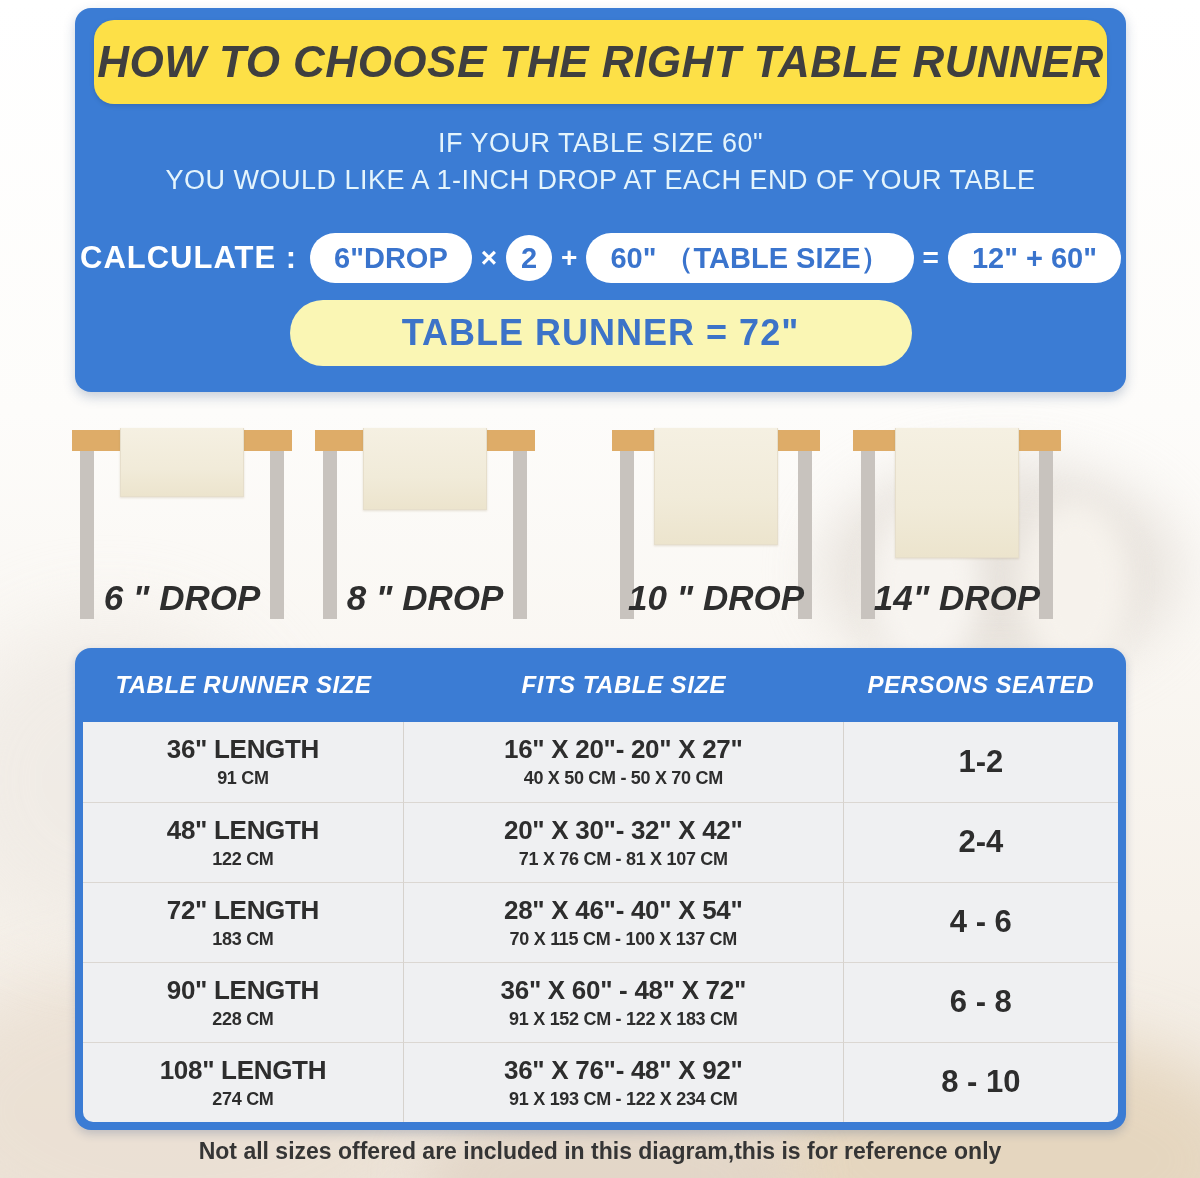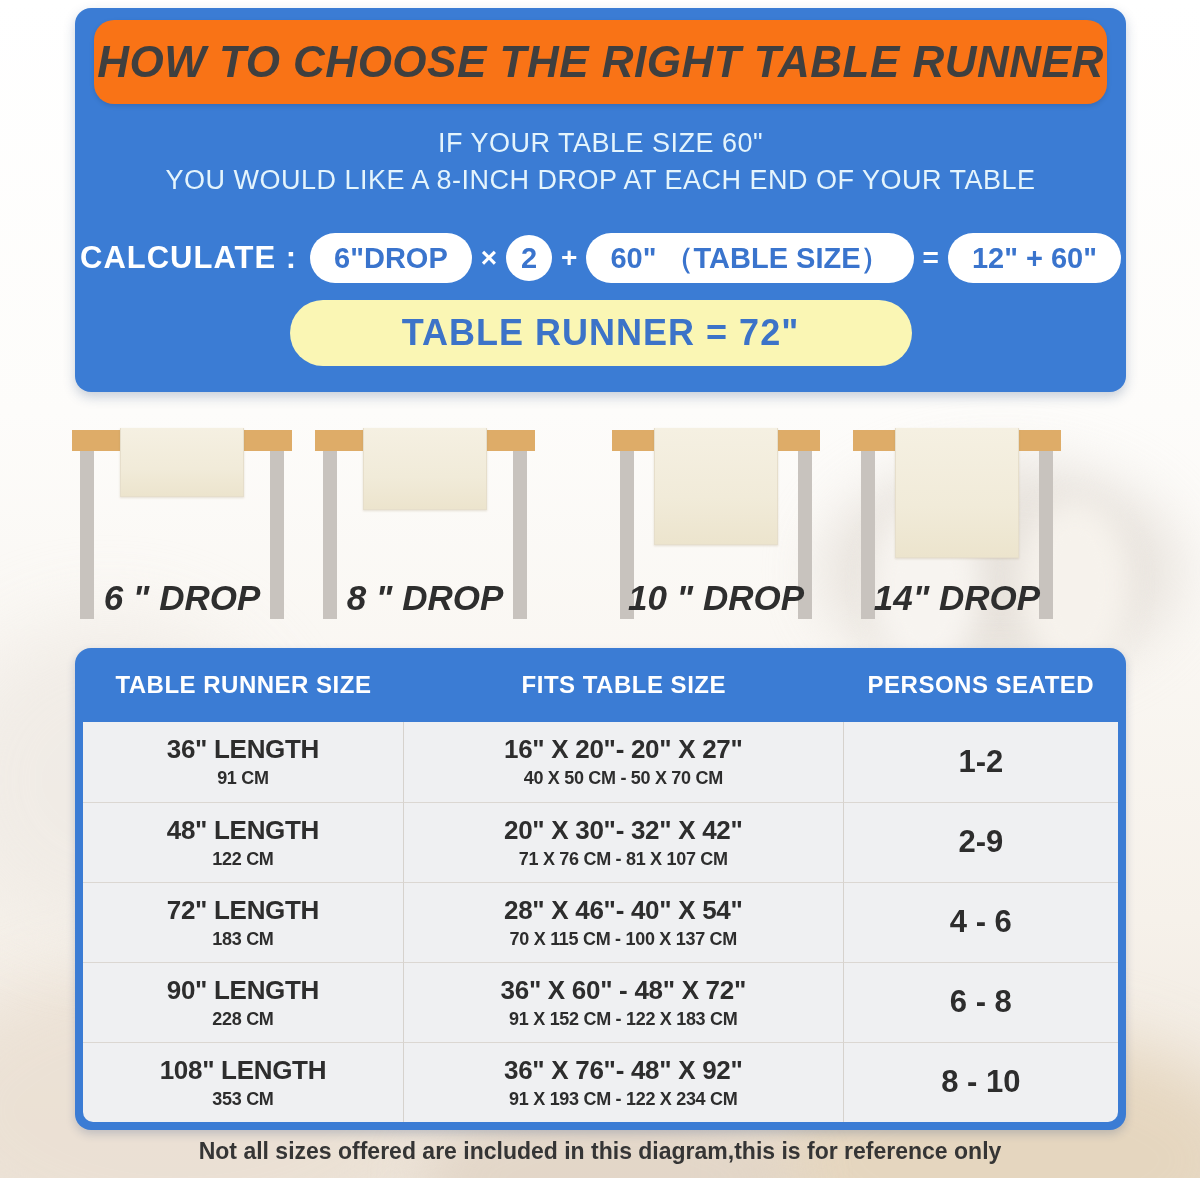--- a/index.html
+++ b/index.html
@@ -22,21 +22,21 @@
   .bg .s7 { left:-60px; top:620px; width:340px; height:320px; background:#efeae4; filter:blur(40px); opacity:.8; }
 
   
   .top-panel {
     position:absolute; left:75px; top:8px; width:1051px; height:384px;
     background:#3b7cd4; border-radius:16px; z-index:2;
     box-shadow:0 5px 12px rgba(40,70,120,.25);
   }
   .title-bar {
     position:absolute; left:19px; right:19px; top:12px; height:84px;
-    background:#f97316; border-radius:20px;
+    background:#fde047; border-radius:20px;
     display:flex; align-items:center; justify-content:center;
     box-shadow:0 2px 5px rgba(0,0,0,.12);
   }
   .title-bar span {
     font-style:italic; font-weight:900; font-size:44px; letter-spacing:.5px;
     color:#3f3f3f; white-space:nowrap;
   }
   .subtitle { position:absolute; left:0; right:0; text-align:center;
     color:#e4f4fc; font-size:27px; letter-spacing:.5px; white-space:nowrap; }
   .subtitle.line1 { top:120px; }
@@ -85,20 +85,21 @@
   
   .bottom-panel {
     position:absolute; left:75px; top:648px; width:1051px; height:482px;
     background:#3b7cd4; border-radius:16px; z-index:2;
     box-shadow:0 4px 10px rgba(40,70,120,.22);
   }
   .chart-header {
     position:absolute; left:8px; right:8px; top:0; height:74px;
     display:grid; grid-template-columns:31% 42.5% 26.5%;
     align-items:center;
+    font-style:italic;
   }
   .chart-header div {
     text-align:center; color:#ffffff; font-weight:900; font-size:24px; letter-spacing:.5px;
   }
   .chart-body {
     position:absolute; left:8px; right:8px; top:74px; bottom:8px;
     background:rgba(247,245,242,.96); border-radius:0 0 10px 10px;
     display:grid; grid-template-columns:31% 42.5% 26.5%;
     grid-template-rows:repeat(5,1fr); overflow:hidden;
   }
@@ -128,21 +129,21 @@
     <div class="s5"></div>
     <div class="s6"></div>
     <div class="s7"></div>
 </div>
 
 <section class="top-panel">
   <div class="title-bar">
     <span>HOW TO CHOOSE THE RIGHT TABLE RUNNER</span>
   </div>
   <div class="subtitle line1">IF YOUR TABLE SIZE 60"</div>
-  <div class="subtitle line2">YOU WOULD LIKE A 8-INCH DROP AT EACH END OF YOUR TABLE</div>
+  <div class="subtitle line2">YOU WOULD LIKE A 1-INCH DROP AT EACH END OF YOUR TABLE</div>
 
   <div class="calc-row">
     <span class="calc-label">CALCULATE :</span>
     <span class="pill">6"DROP</span>
     <span class="op">×</span>
     <span class="circle">2</span>
     <span class="op">+</span>
     <span class="pill">60" （TABLE SIZE）</span>
     <span class="op">=</span>
     <span class="pill">12" + 60"</span>
@@ -204,21 +205,21 @@
 
     <div class="cell c1">
       <span class="in">48" LENGTH</span>
       <span class="cm">122 CM</span>
     </div>
     <div class="cell c2">
       <span class="in">20" X 30"- 32" X 42"</span>
       <span class="cm">71 X 76 CM - 81 X 107 CM</span>
     </div>
     <div class="cell">
-      <span class="persons">2-9</span>
+      <span class="persons">2-4</span>
     </div>
 
     <div class="cell c1">
       <span class="in">72" LENGTH</span>
       <span class="cm">183 CM</span>
     </div>
     <div class="cell c2">
       <span class="in">28" X 46"- 40" X 54"</span>
       <span class="cm">70 X 115 CM - 100 X 137 CM</span>
     </div>
@@ -233,21 +234,21 @@
     <div class="cell c2">
       <span class="in">36" X 60" - 48" X 72"</span>
       <span class="cm">91 X 152 CM - 122 X 183 CM</span>
     </div>
     <div class="cell">
       <span class="persons">6 - 8</span>
     </div>
 
     <div class="cell c1">
       <span class="in">108" LENGTH</span>
-      <span class="cm">353 CM</span>
+      <span class="cm">274 CM</span>
     </div>
     <div class="cell c2">
       <span class="in">36" X 76"- 48" X 92"</span>
       <span class="cm">91 X 193 CM - 122 X 234 CM</span>
     </div>
     <div class="cell">
       <span class="persons">8 - 10</span>
     </div>
 
   </div>

